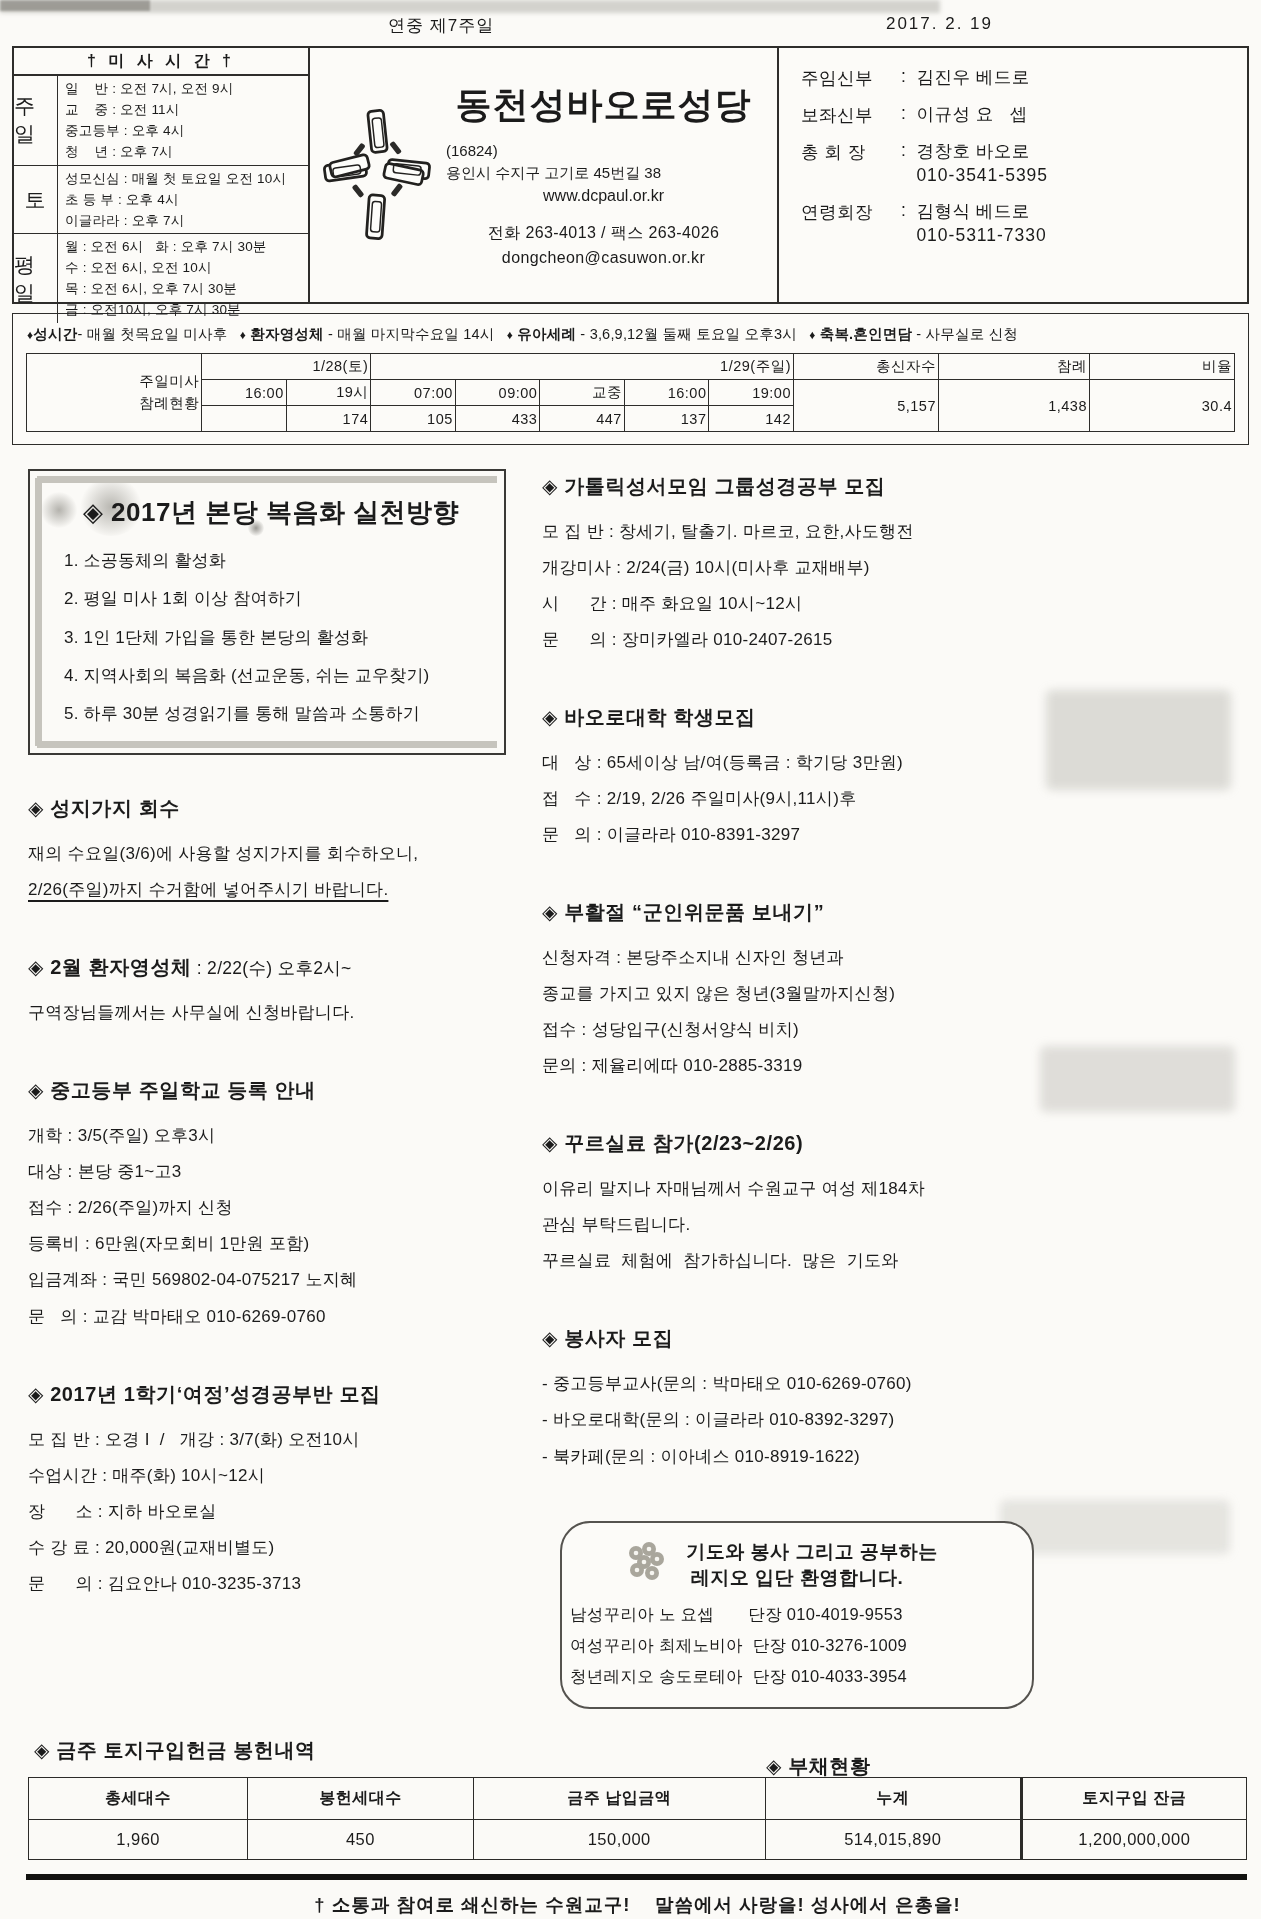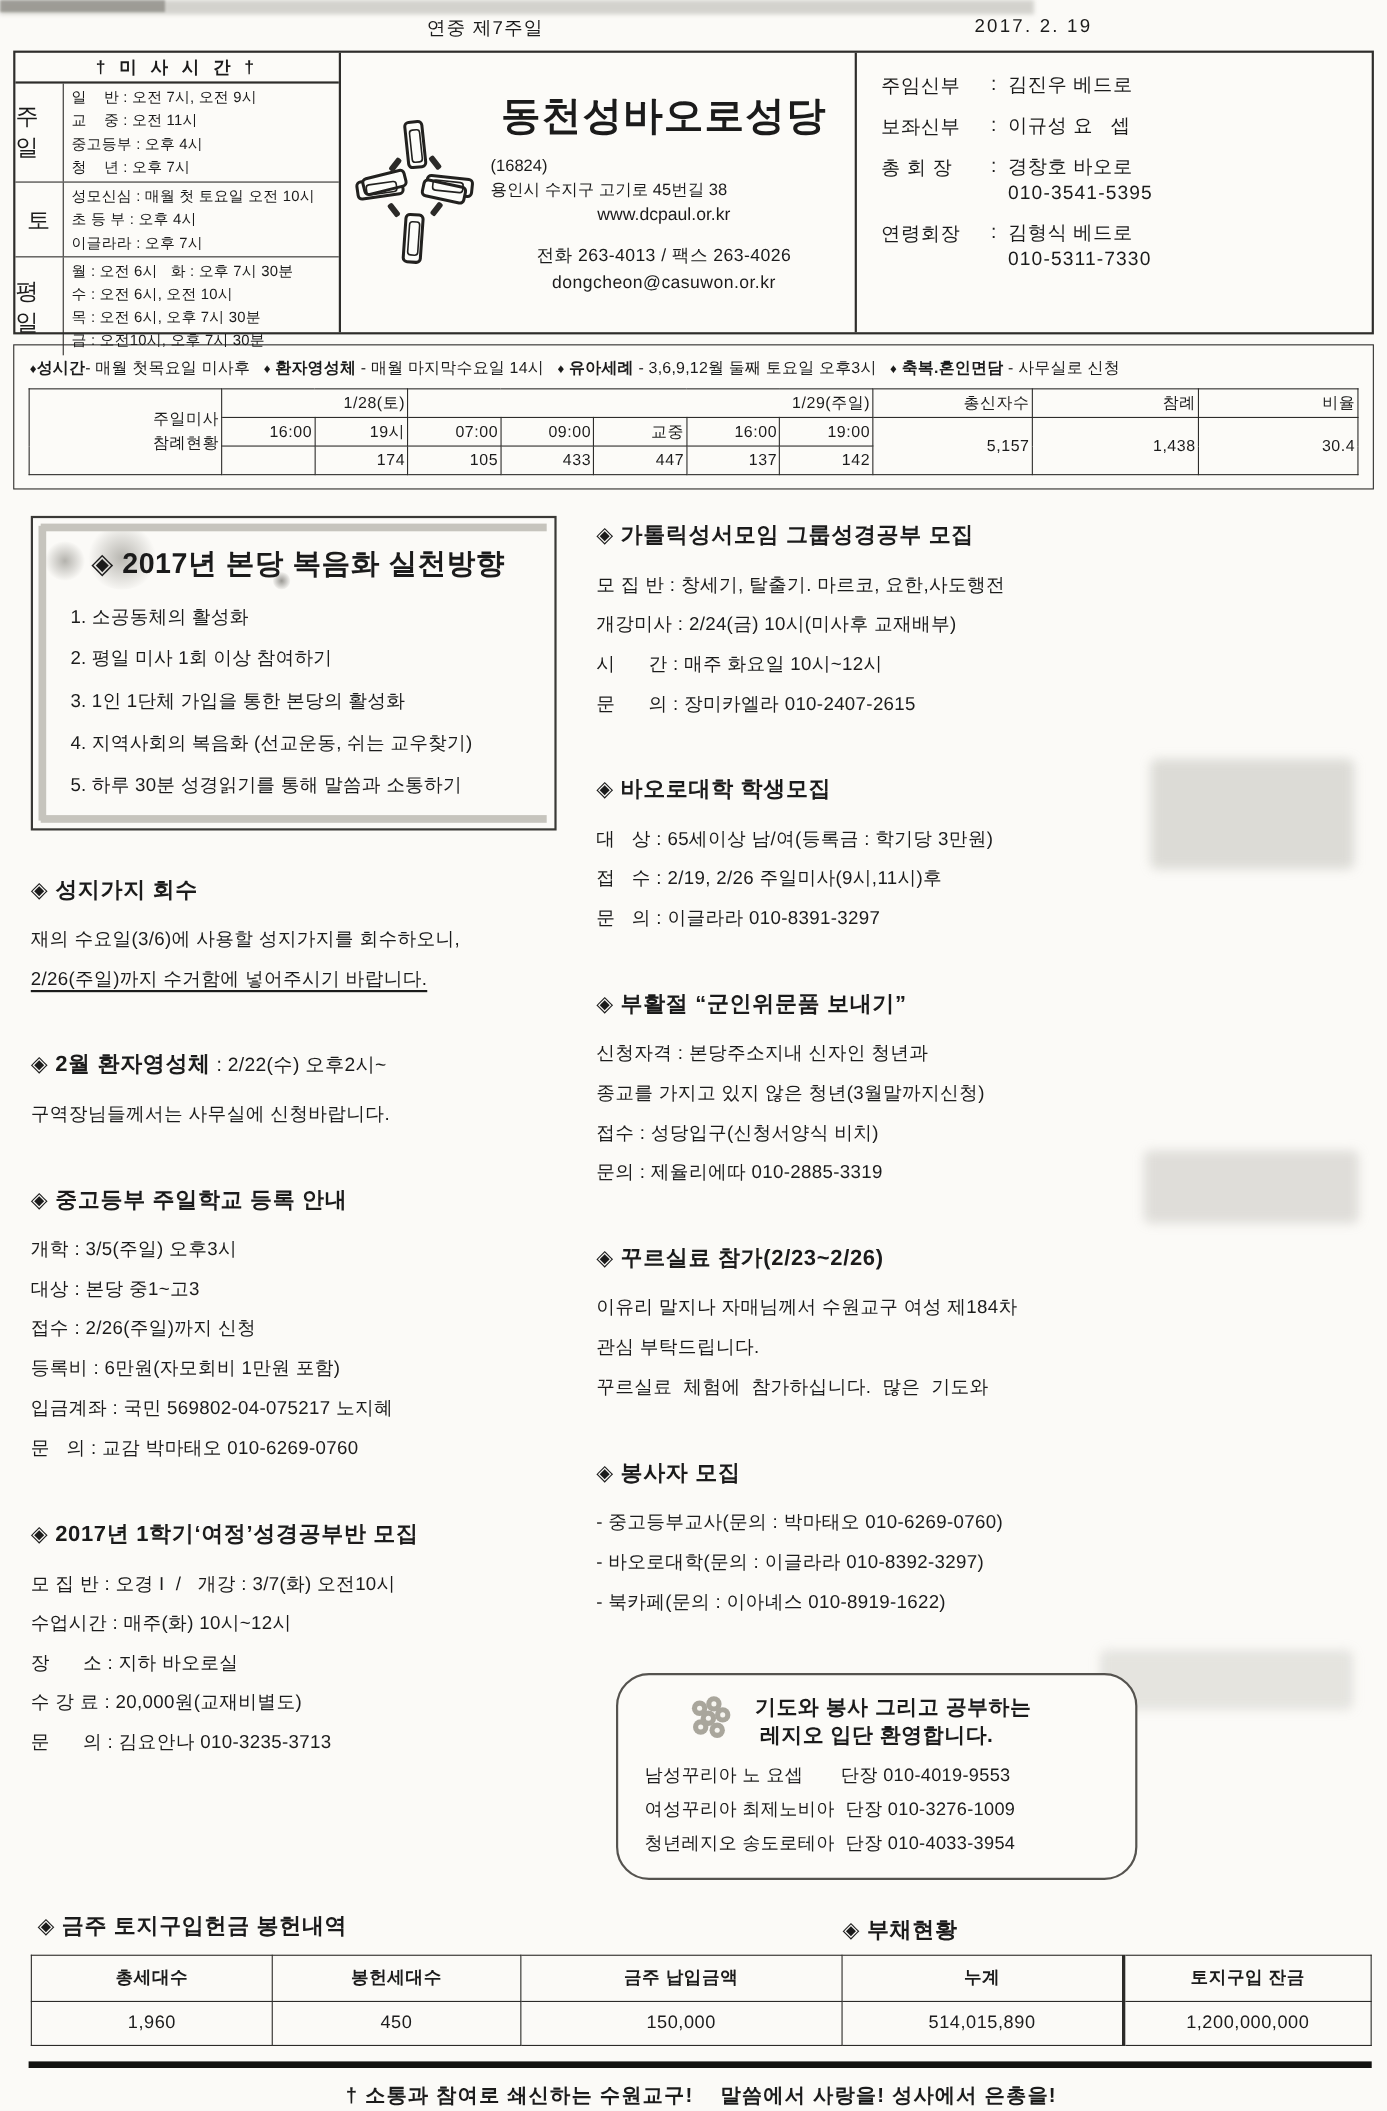--- a/index.html
+++ b/index.html
@@ -72,31 +72,31 @@
   }
   .evangel-title { text-align:center; font-size:26px; font-weight:800; letter-spacing:0.5px; margin:4px 0 12px; }
   .evangel-item { font-size:17px; line-height:2.25; letter-spacing:0.2px; padding-left:12px; }
 
   .section { margin-bottom:46px; }
   .section h3 { font-size:20px; font-weight:800; letter-spacing:0.6px; margin-bottom:14px; }
   .title-suffix { font-weight:400; font-size:17.5px; letter-spacing:0.3px; }
   .section .line { font-size:17px; line-height:2.12; letter-spacing:0.3px; }
   .u-line { text-decoration:underline; text-underline-offset:5px; text-decoration-thickness:1.5px; }
 
-  .legio-box { margin:6px 0 0 18px; width:474px; border:2.5px solid #55534f; border-radius:30px; padding:16px 24px 14px; position:relative; background:#fcfbf8; }
+  .legio-box { margin:6px 0 0 18px; width:474px; border:2.5px solid #55534f; border-radius:30px; padding:16px 8px 14px; position:relative; background:#fcfbf8; }
   .legio-flowers { position:absolute; left:60px; top:18px; }
   .legio-t1 { text-align:center; font-size:19px; font-weight:800; letter-spacing:0.5px; padding-left:30px; }
   .legio-t2 { text-align:center; font-size:19px; font-weight:800; letter-spacing:0.5px; margin-bottom:8px; }
   .legio-line { font-size:16.5px; line-height:1.9; letter-spacing:0.3px; }
 
   
   .finance { margin:28px 14px 0 28px; }
   .fin-titles { position:relative; height:30px; }
   .fin-title-left { position:absolute; left:6px; top:0; font-size:20px; font-weight:800; letter-spacing:0.6px; }
-  .fin-title-right { position:absolute; left:738px; top:4px; font-size:20px; font-weight:800; letter-spacing:0.6px; }
+  .fin-title-right { position:absolute; left:738px; top:16px; font-size:20px; font-weight:800; letter-spacing:0.6px; }
   table.fin { border-collapse:collapse; width:100%; margin-top:10px; table-layout:fixed; }
   table.fin td { border:1.7px solid #2c2b29; text-align:center; letter-spacing:0.5px; }
   table.fin .fin-h { font-size:16px; font-weight:700; height:42px; }
   table.fin .fin-v { font-size:16.5px; height:40px; }
   table.fin td.debt-col { border-left:3px solid #2c2b29; }
   .thick-rule { margin:14px 0 0 -2px; border-top:6px solid #121210; }
   .footer-line { text-align:center; font-size:18.5px; font-weight:600; letter-spacing:1px; margin-top:12px; }
 
   
   .artifact { position:absolute; pointer-events:none; }

